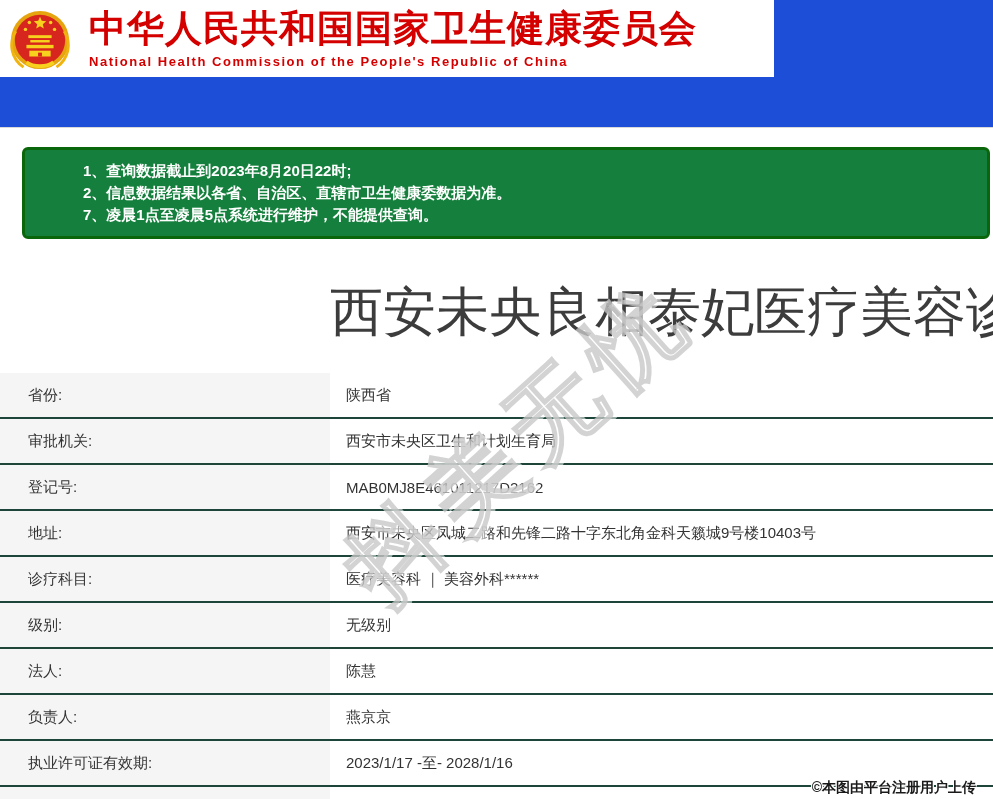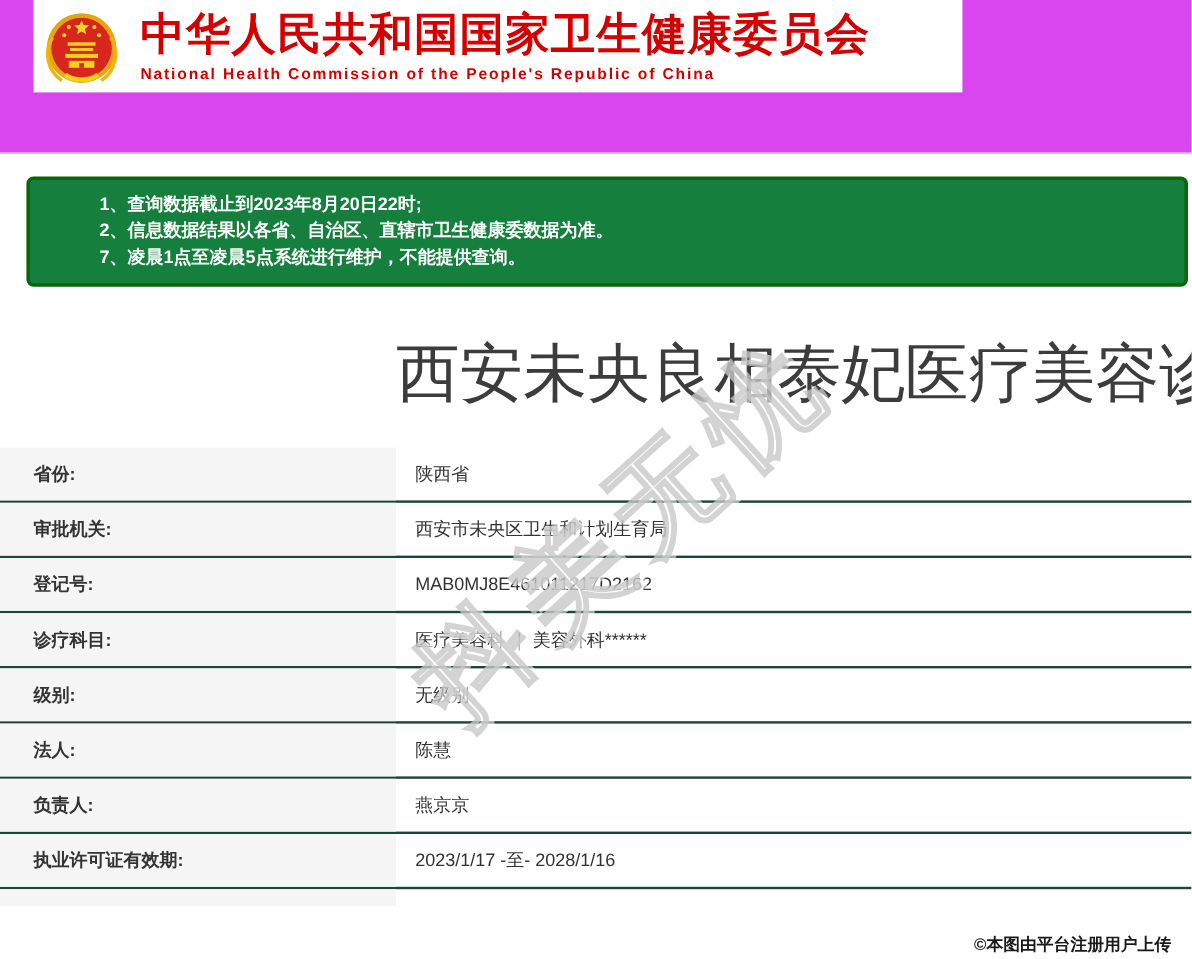--- a/index.html
+++ b/index.html
@@ -2,21 +2,21 @@
 <html><head>
 <meta charset="utf-8">
 <style>
   html,body{margin:0;padding:0;}
   body{
     width:993px;height:799px;position:relative;overflow:hidden;
     background:#ffffff;
     font-family:"Liberation Sans","DejaVu Sans",sans-serif;
   }
   
-  .top-band{height:127px;background:#d946ef;border-bottom:1px solid #d9d9d9;padding-left:28px;}
+  .top-band{height:127px;background:#1d4ed8;border-bottom:1px solid #d9d9d9;}
   .header-card{width:774px;height:77px;background:#ffffff;display:flex;align-items:center;}
   .emblem{width:62px;height:70px;margin:4px 0 0 9px;flex:0 0 auto;}
   .header-text{margin-left:18px;}
   .title-cn{color:#d40000;font-weight:bold;font-size:37px;letter-spacing:1px;line-height:1.15;white-space:nowrap;}
   .title-en{color:#d40000;font-weight:bold;font-size:13px;letter-spacing:1.55px;margin-top:3px;white-space:nowrap;}
   
   .notice{
     margin:19px 3px 0 22px;
     background:#15803d;border:3px solid #0a660a;border-radius:6px;
     color:#ffffff;font-weight:bold;font-size:15px;line-height:22px;
@@ -24,21 +24,21 @@
   }
   
   .clinic-title{
     margin:50px 0 0 330px;text-align:center;
     font-size:53px;font-weight:400;color:#3c3c3c;line-height:46px;height:46px;white-space:nowrap;
   }
   
   .info-table{margin-top:38px;}
   .row{display:flex;border-bottom:2px solid #1d453a;}
   .cell{min-height:44px;display:flex;align-items:center;font-size:15px;color:#333;box-sizing:border-box;}
-  .cell.label{width:330px;background:#f5f5f5;padding-left:28px;font-weight:700;flex:0 0 auto;}
+  .cell.label{width:330px;background:#f5f5f5;padding-left:28px;font-weight:400;flex:0 0 auto;}
   .cell.value{flex:1;padding-left:16px;font-weight:400;}
   .row.stub{border-bottom:none;}
   .row.stub .cell{min-height:14px;}
   
   .watermark{
     position:absolute;left:285px;top:380px;width:470px;text-align:center;
     transform:rotate(-42deg);
     font-size:92px;font-weight:bold;letter-spacing:14px;white-space:nowrap;
     color:rgba(255,255,255,0.18);
     -webkit-text-stroke:2px rgba(196,196,196,0.75);
@@ -98,20 +98,24 @@
   </div>
   <div class="row">
     <div class="cell label">审批机关:</div>
     <div class="cell value">西安市未央区卫生和计划生育局</div>
   </div>
   <div class="row">
     <div class="cell label">登记号:</div>
     <div class="cell value">MAB0MJ8E461011217D2162</div>
   </div>
   <div class="row">
+    <div class="cell label">地址:</div>
+    <div class="cell value">西安市未央区凤城二路和先锋二路十字东北角金科天籁城9号楼10403号</div>
+  </div>
+  <div class="row">
     <div class="cell label">诊疗科目:</div>
     <div class="cell value">医疗美容科 ｜ 美容外科******</div>
   </div>
   <div class="row">
     <div class="cell label">级别:</div>
     <div class="cell value">无级别</div>
   </div>
   <div class="row">
     <div class="cell label">法人:</div>
     <div class="cell value">陈慧</div>

